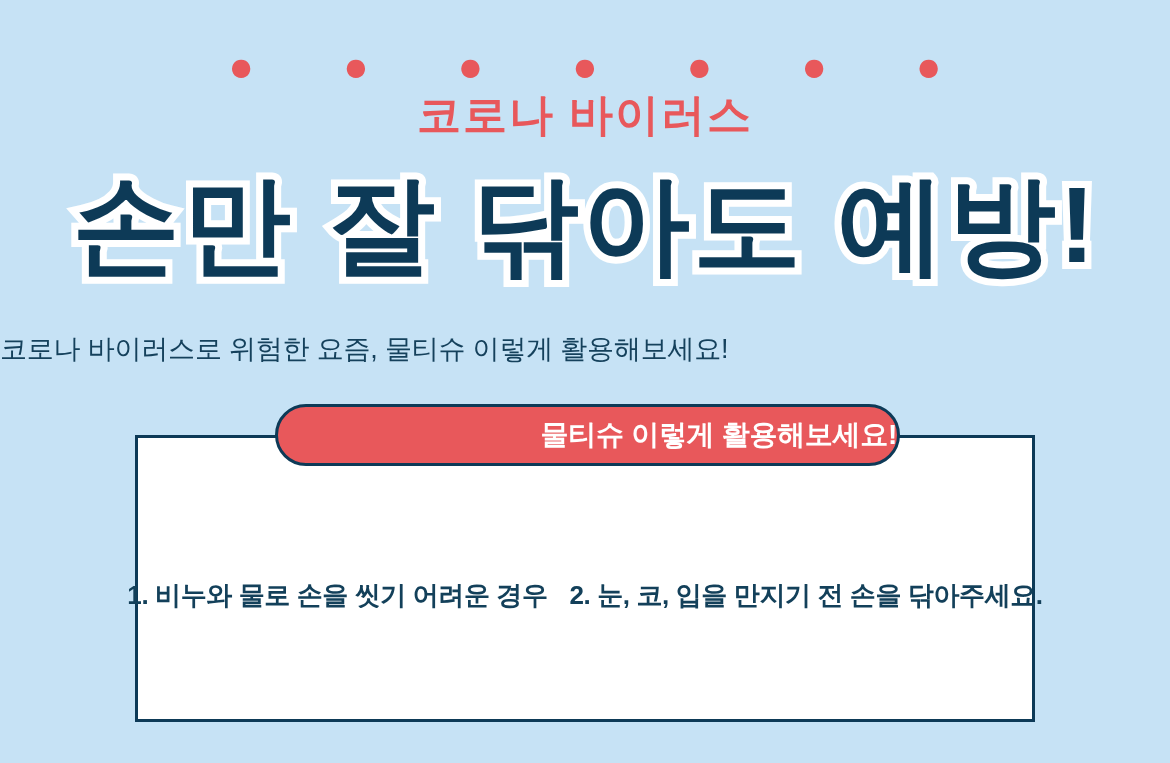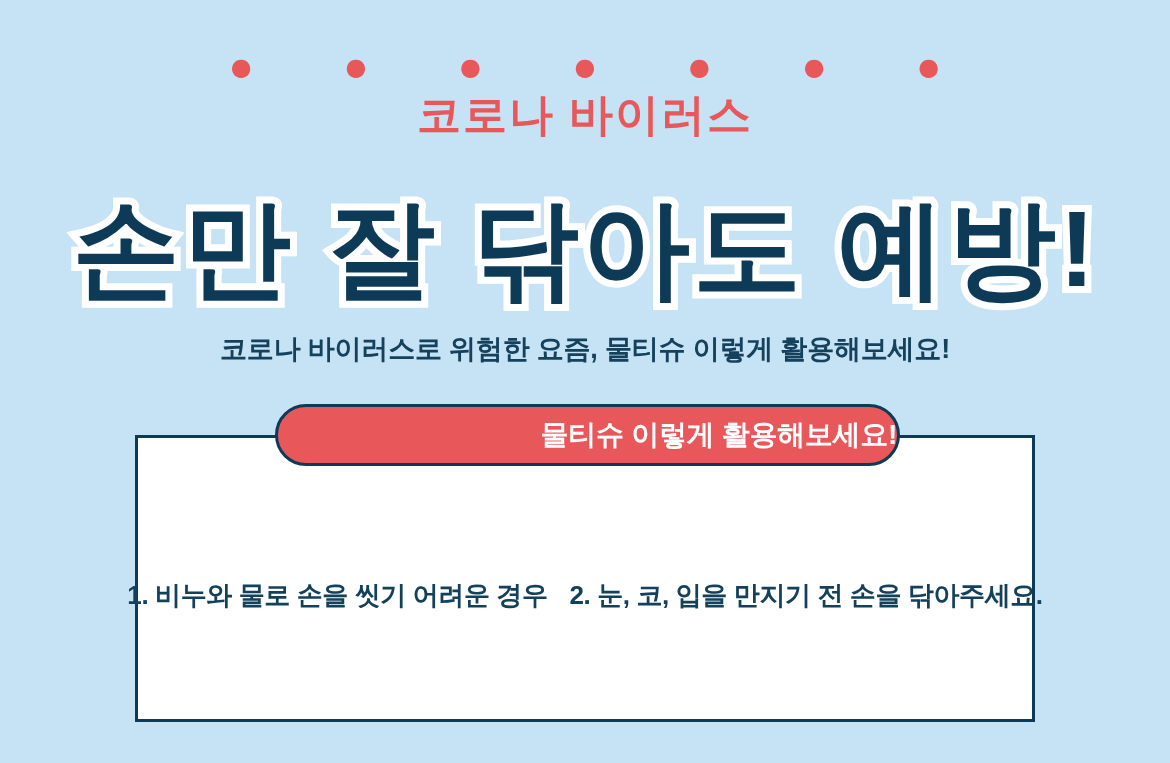--- a/index.html
+++ b/index.html
@@ -65,34 +65,32 @@
     text-align: center;
     font-size: 108px;
     line-height: 124px;
     font-weight: bold;
     color: #0d3a57;
     letter-spacing: 3px;
     -webkit-text-stroke: 14px #ffffff;
     paint-order: stroke fill;
     text-shadow:
        0 0 0 #ffffff;
-    margin-top: 24px;
   }
 
   
   .subtitle {
     position: absolute;
     top: 330px;
     left: 0;
     width: 1170px;
-    text-align: center;
     font-size: 27px;
     line-height: 38px;
     color: #15415c;
-    font-weight: 700;
+    font-weight: 400;
     letter-spacing: -0.2px;
   }
 
   
   .content-box {
     position: absolute;
     left: 135px;
     top: 435px;
     width: 900px;
     height: 287px;

